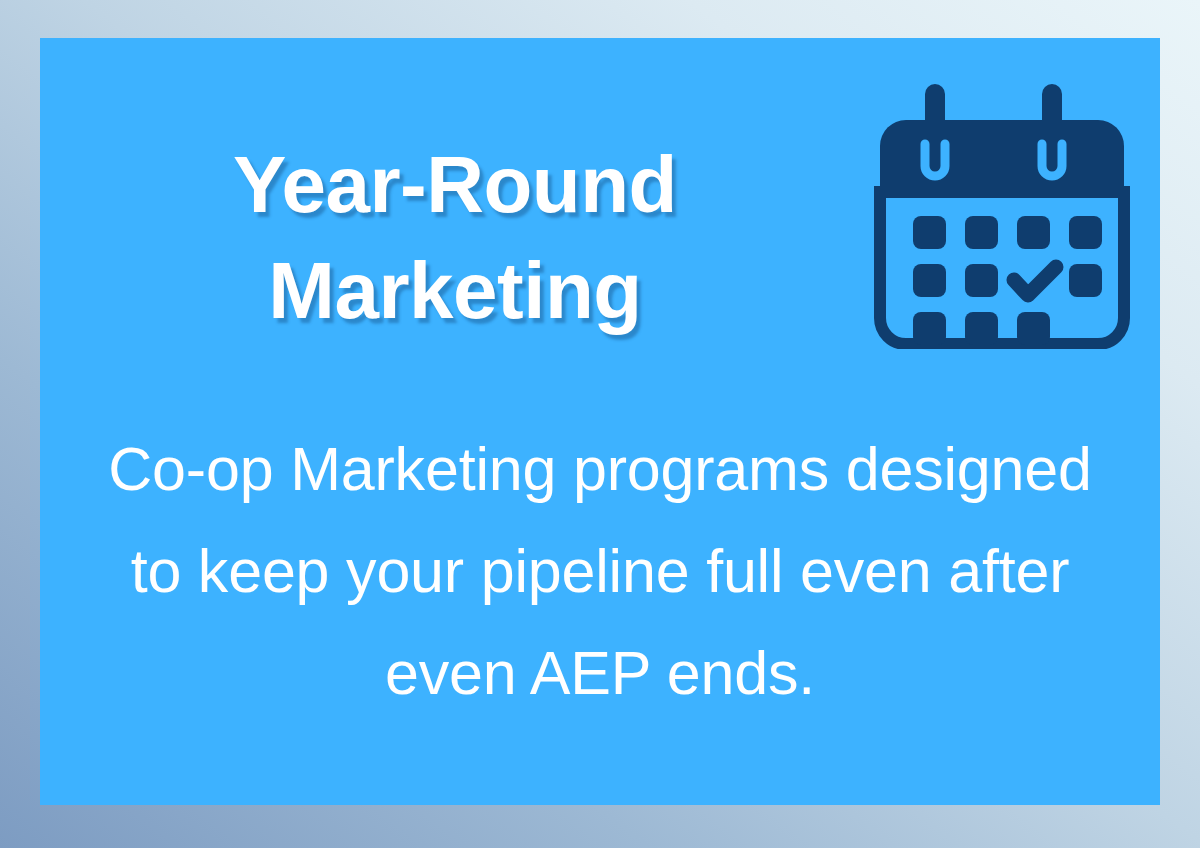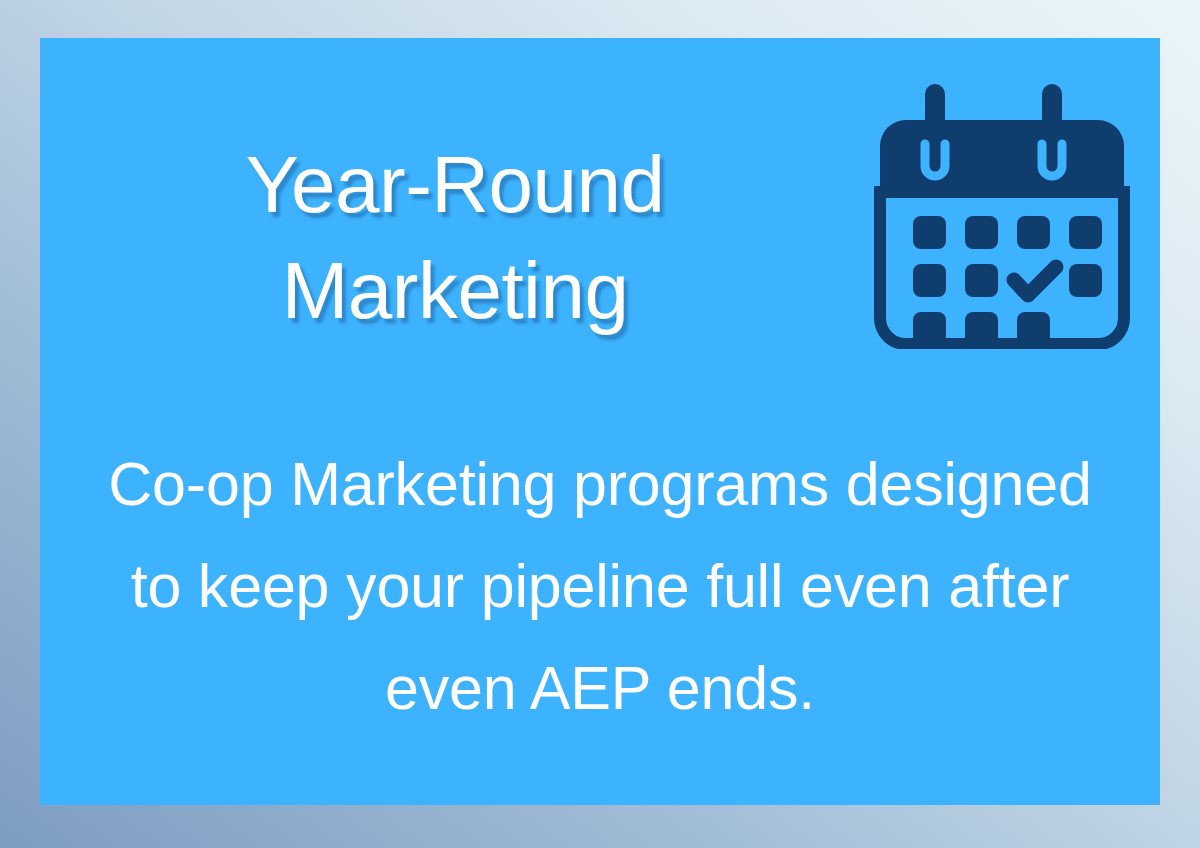--- a/index.html
+++ b/index.html
@@ -35,21 +35,21 @@
 
   
   #title-block {
     position: absolute;
     left: 0px;
     top: 40px;
     width: 830px;
     text-align: center;
     color: #FFFFFF;
     font-size: 80px;
-    font-weight: normal;
+    font-weight: bold;
     line-height: 1.33;
     letter-spacing: -0.5px;
     text-shadow: 4px 5px 3px rgba(22, 85, 140, 0.45);
     white-space: pre-line;
     font-family: "Liberation Sans", sans-serif;
   }
 
   
   #calendar-icon {
     position: absolute;
@@ -57,21 +57,21 @@
     top: 46px;
     width: 260px;
     height: 265px;
   }
   #calendar-icon svg { display: block; width: 100%; height: 100%; }
 
   
   #body-block {
     position: absolute;
     left: 50px;
-    top: 335px;
+    top: 320px;
     width: 1020px;
     text-align: center;
     color: #FFFFFF;
     font-size: 61px;
     font-weight: 400;
     line-height: 1.67;
     letter-spacing: -0.2px;
     font-family: "Liberation Sans", sans-serif;
   }
 </style>

